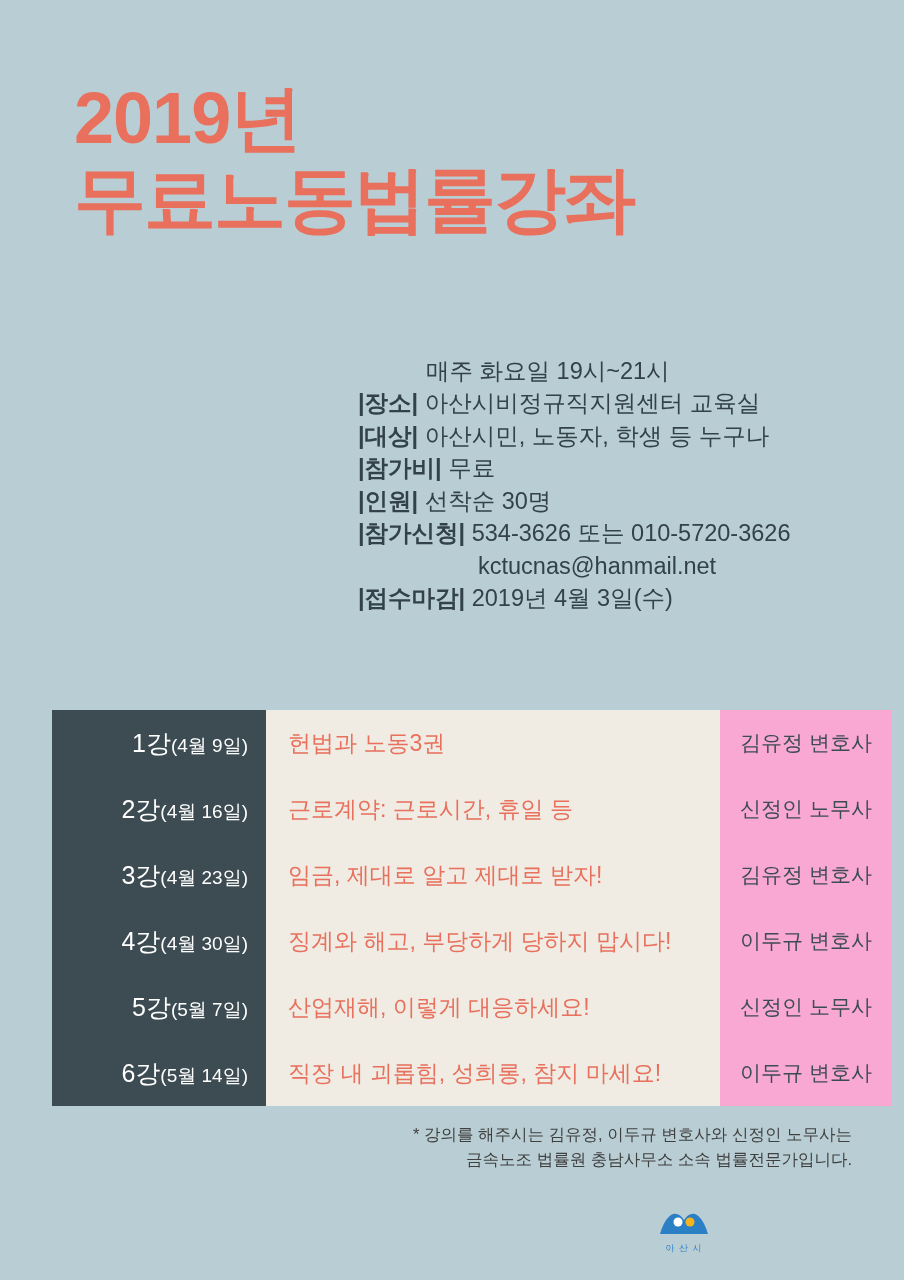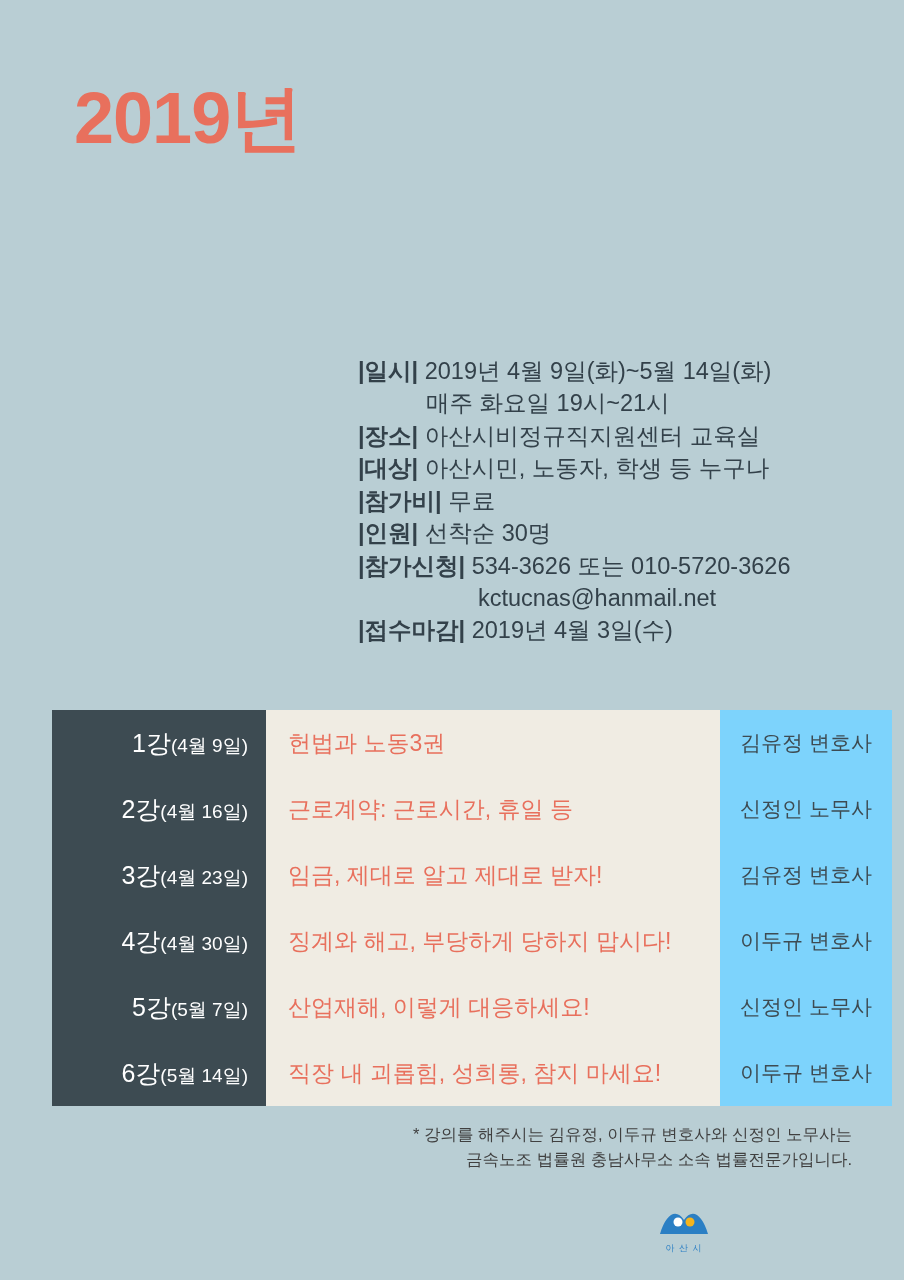--- a/index.html
+++ b/index.html
@@ -97,21 +97,21 @@
   .col-topic {
     width: 432px;
     background: #f0ece3;
     color: #e8705d;
     font-size: 23px;
     padding-left: 22px !important;
     white-space: nowrap;
   }
   .col-person {
     width: 172px;
-    background: #7dd3fc;
+    background: #f9a8d4;
     color: #3d4b52;
     font-size: 21px;
     text-align: center;
     white-space: nowrap;
   }
 
   
   .footnote {
     position: absolute;
     left: 52px;
@@ -155,27 +155,24 @@
     margin-top: 8px;
   }
 </style>
 </head>
 <body>
 
 <div class="poster">
 
   <div class="title-block">
     <div class="title-line1">2019년</div>
+    <div class="title-line2">무료노동법률강좌</div>
   </div>
 
   <div class="info-block">
-    <div class="info-row">
-      <span class="lbl">|일시|</span>
-      <span>2019년 4월 9일(화)~5월 14일(화)</span>
-    </div>
     <div class="info-row indent">
       <span>매주 화요일 19시~21시</span>
     </div>
     <div class="info-row">
       <span class="lbl">|장소|</span>
       <span>아산시비정규직지원센터 교육실</span>
     </div>
     <div class="info-row">
       <span class="lbl">|대상|</span>
       <span>아산시민, 노동자, 학생 등 누구나</span>

